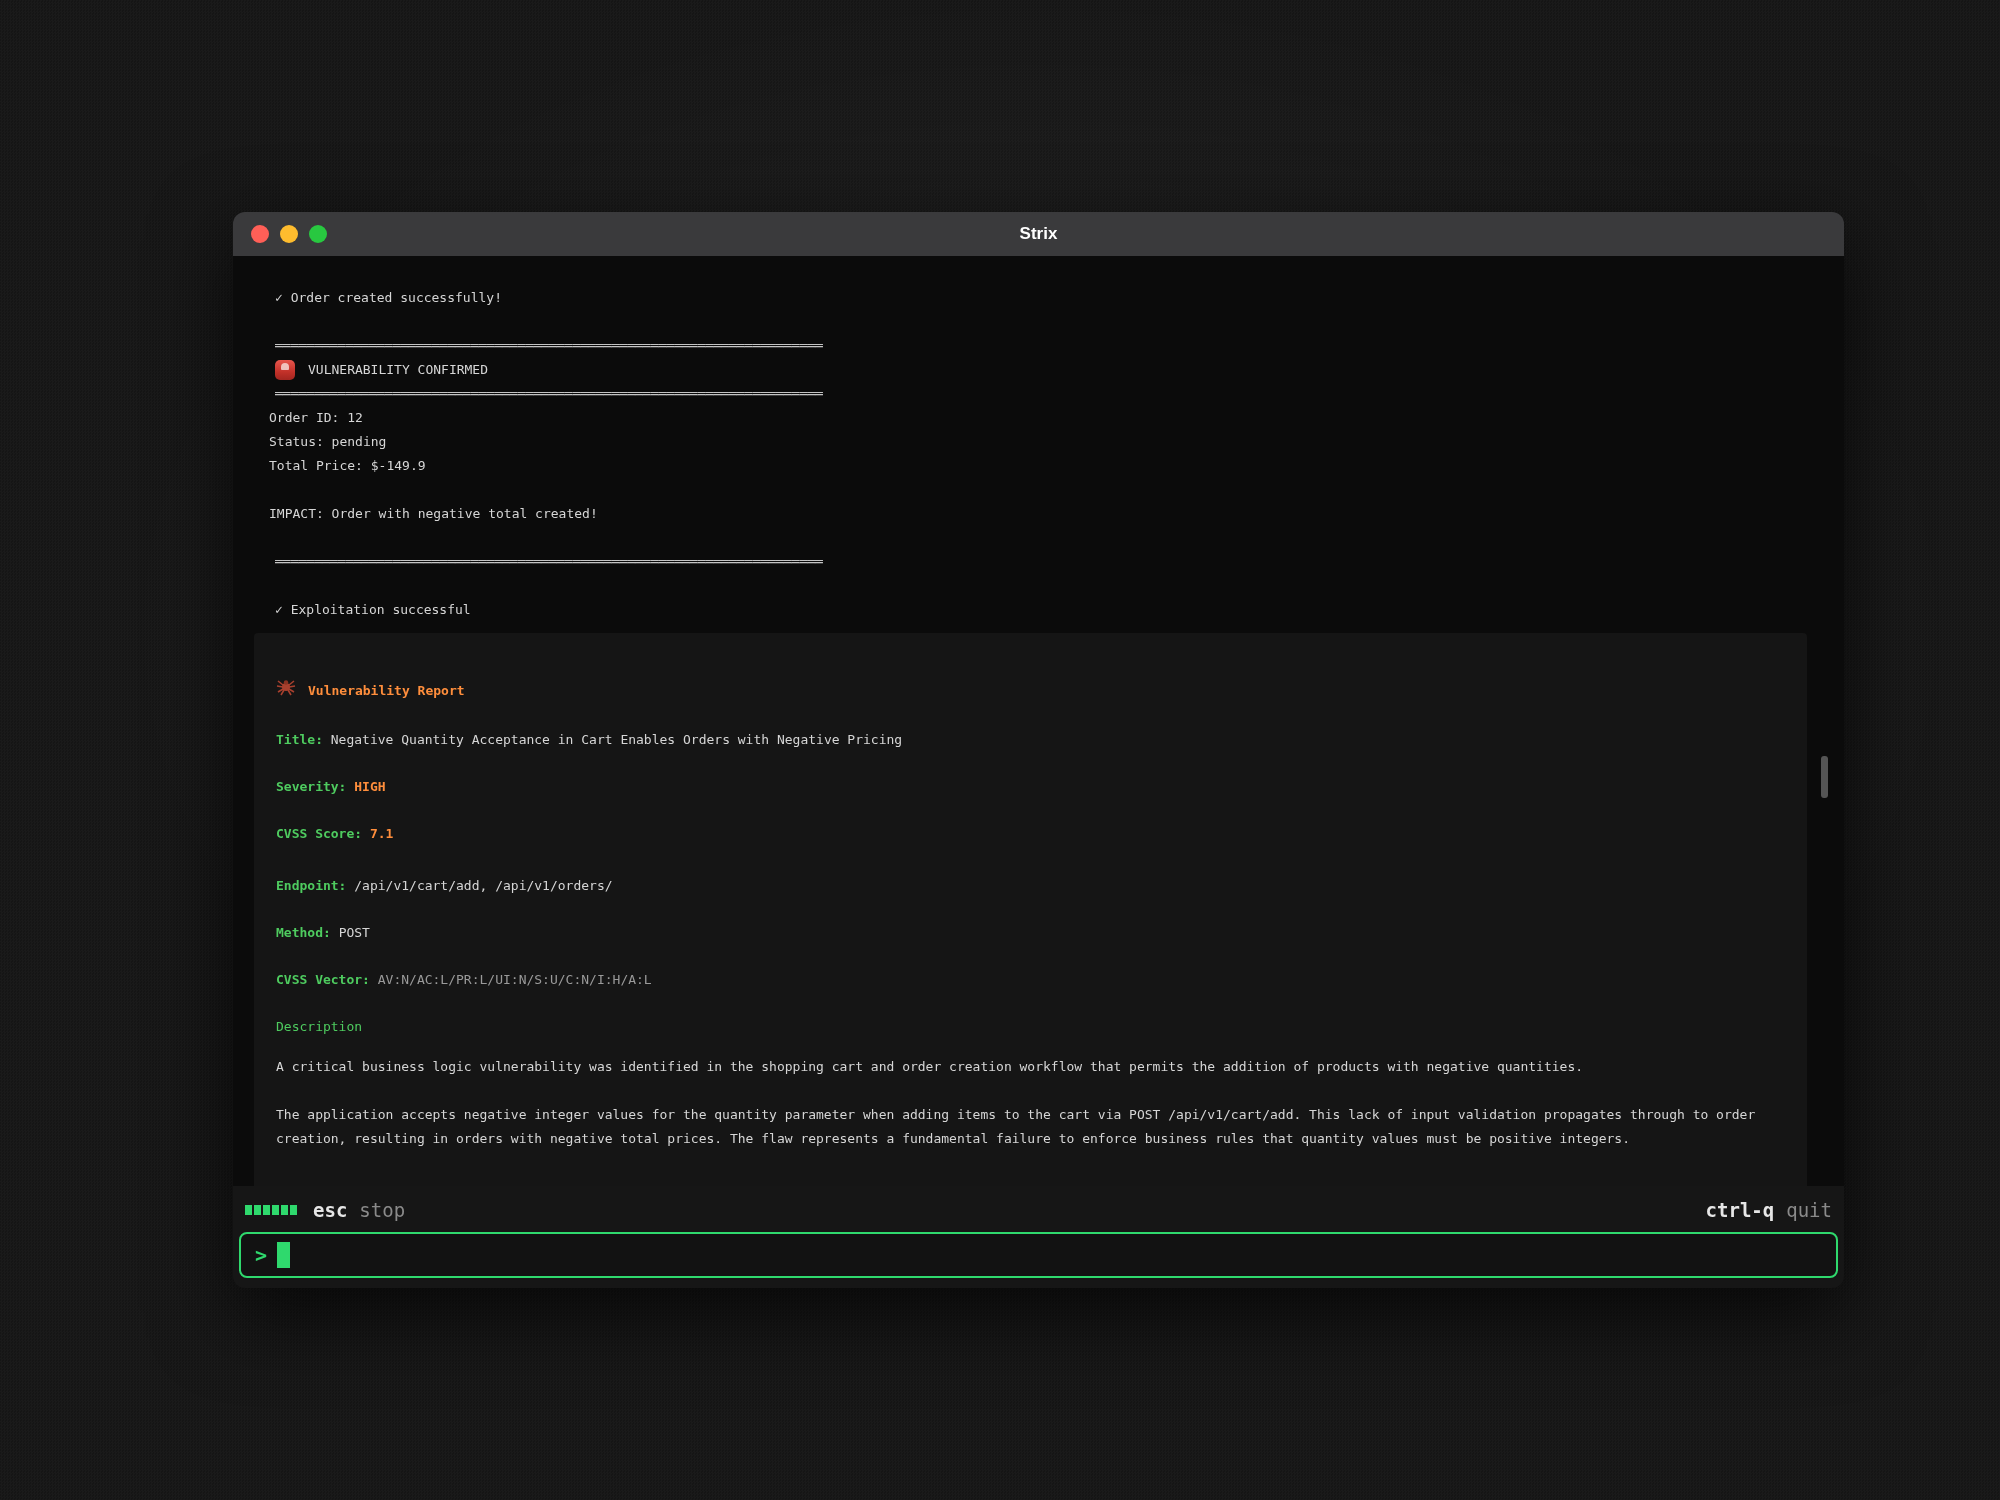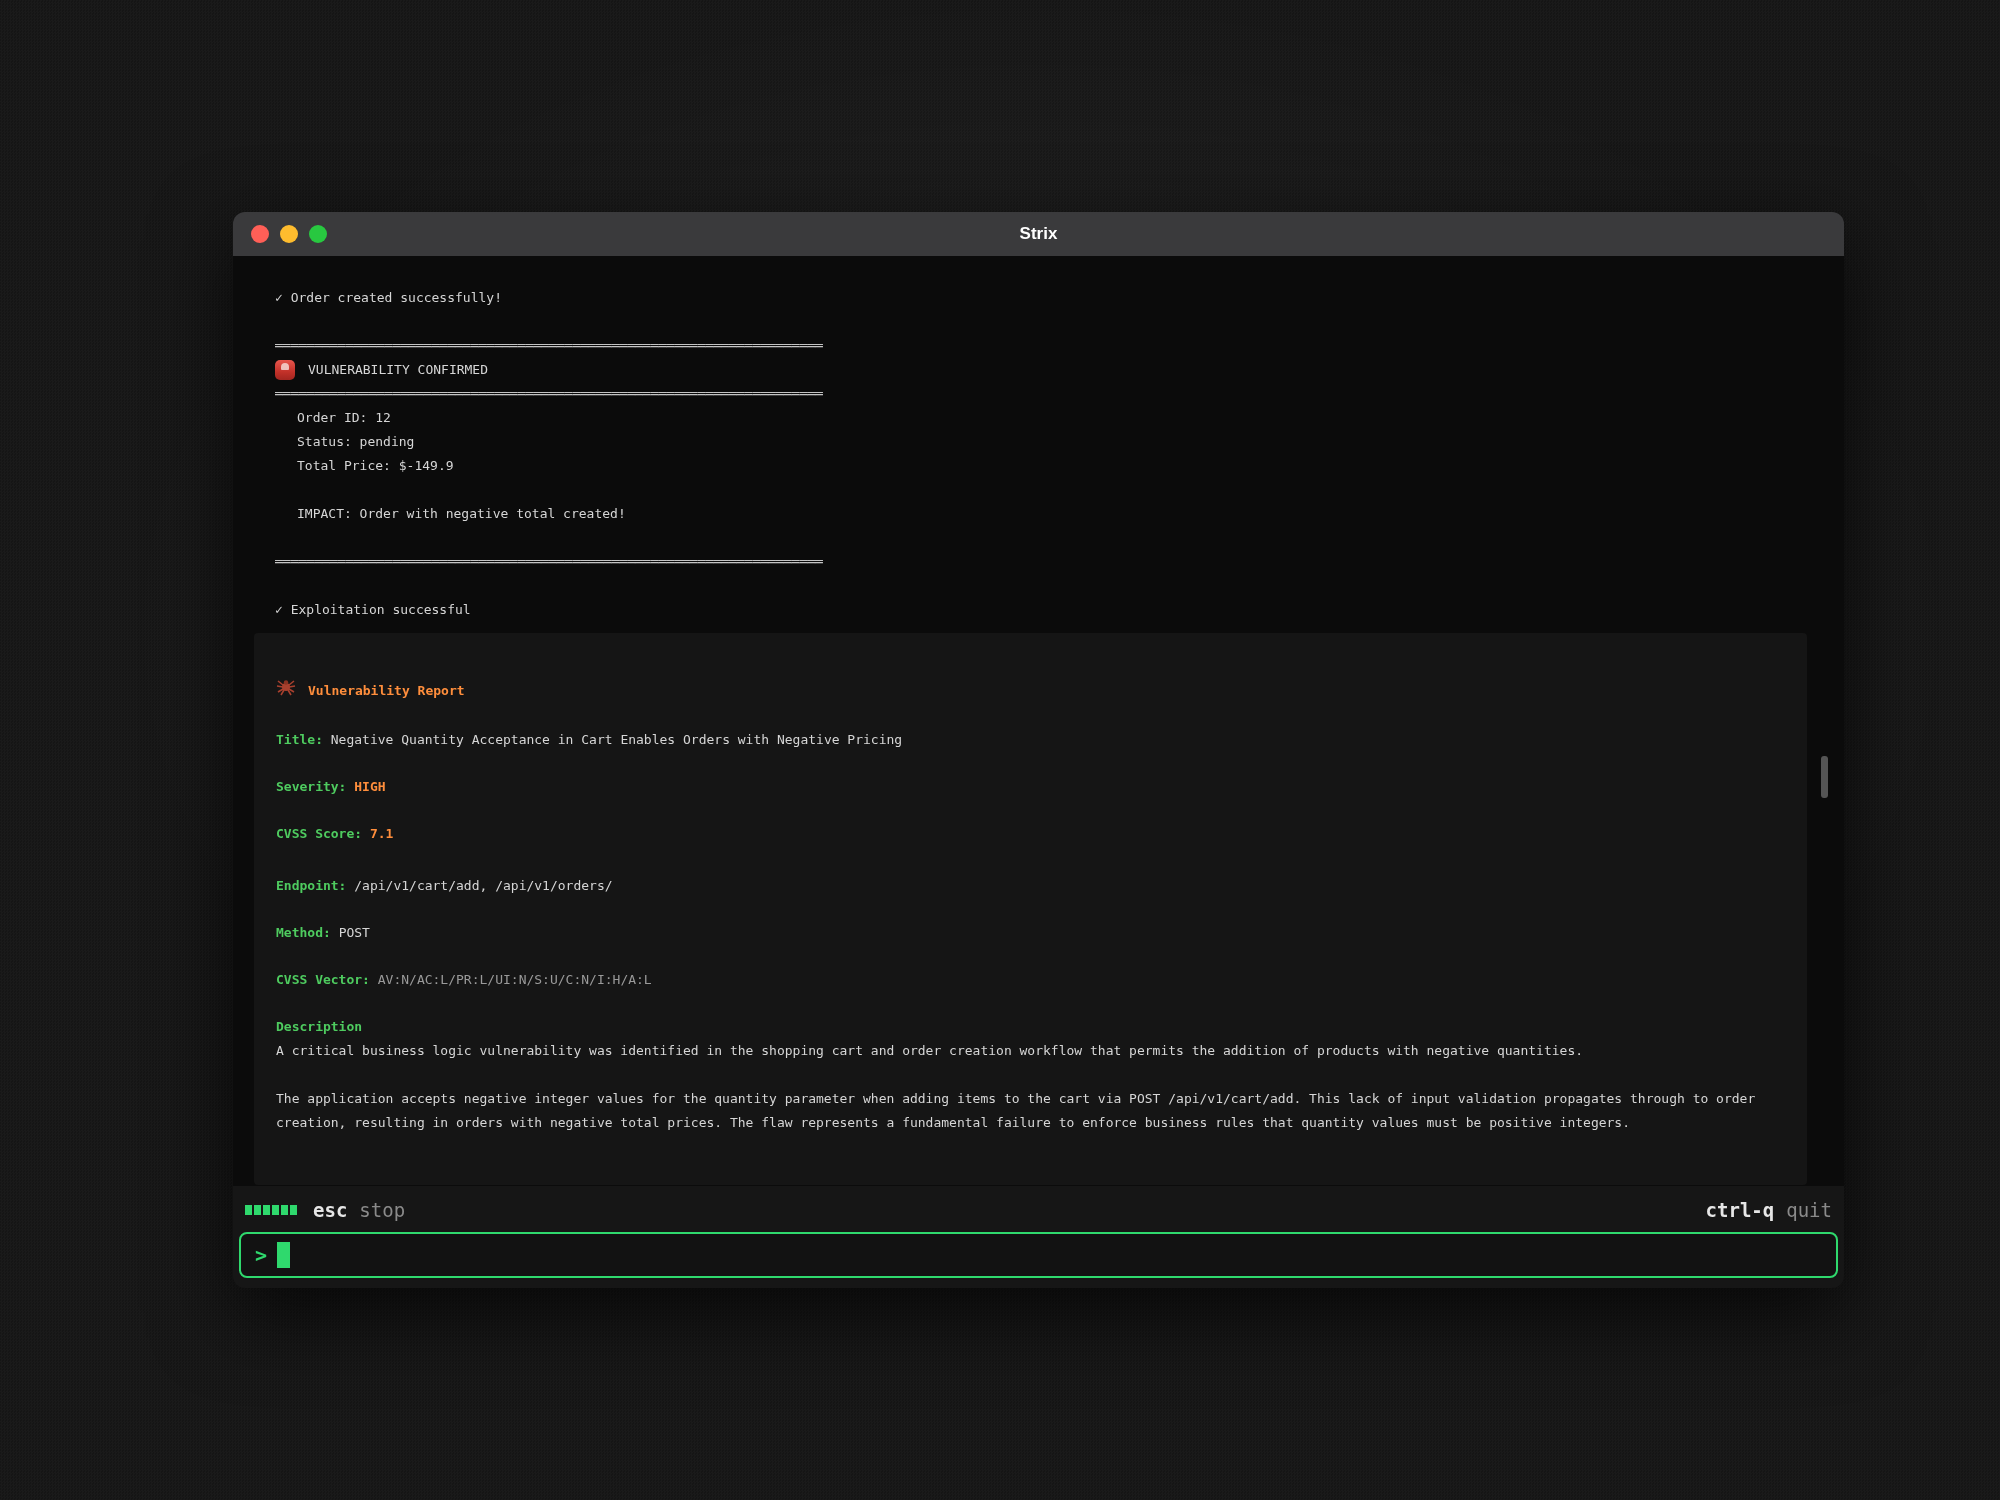--- a/index.html
+++ b/index.html
@@ -36,21 +36,21 @@
   .light.yellow { background:#febc2e; }
   .light.green { background:#28c840; }
 
   
   .content {
     flex:1 1 auto; background:var(--terminal_bg, #0b0b0b);
     padding-top:30px; overflow:hidden; position:relative;
     font-size:13px; line-height:24px; color:var(--text, #d6d6d6);
   }
   .t-line { margin:0 42px; white-space:pre-wrap; }
-  .indent { margin-left:64px; }
+  .indent { margin-left:36px; }
   .gap { height:24px; }
   .divider { color:#c4c4c4; overflow:hidden; white-space:nowrap; }
   .vuln-header { display:flex; align-items:center; gap:13px; }
   .siren-icon {
     display:inline-block; width:20px; height:20px; border-radius:5px;
     background:linear-gradient(180deg,#e8564d 0%, #c23129 60%, #a32620 100%);
     position:relative; flex:0 0 auto;
   }
   .siren-icon::after {
     content:""; position:absolute; left:6px; top:3px; width:8px; height:7px;
@@ -65,21 +65,21 @@
   }
   .r-line { margin-bottom:23px; white-space:pre-wrap; }
   .r-head {
     display:flex; align-items:center; gap:12px;
     color:var(--orange, #ff8e3c); font-weight:bold; margin-bottom:23px;
   }
   .label { color:var(--label_green, #4ecb5f); font-weight:bold; }
   .orange-val { color:var(--orange, #ff8e3c); font-weight:bold; }
   .muted-val { color:#9a9a9a; }
   .mt-extra { margin-top:28px; }
-  .desc-head { color:var(--label_green, #4ecb5f); font-weight:bold; margin-bottom:0; }
+  .desc-head { color:var(--label_green, #4ecb5f); font-weight:normal; margin-bottom:16px; }
   .para { margin-bottom:24px; white-space:normal; }
   .spider-icon { flex:0 0 auto; display:inline-block; }
 
   
   .scroll-thumb {
     position:absolute; right:16px; top:544px; width:7px; height:42px;
     background:#555; border-radius:3px;
   }
 
   

